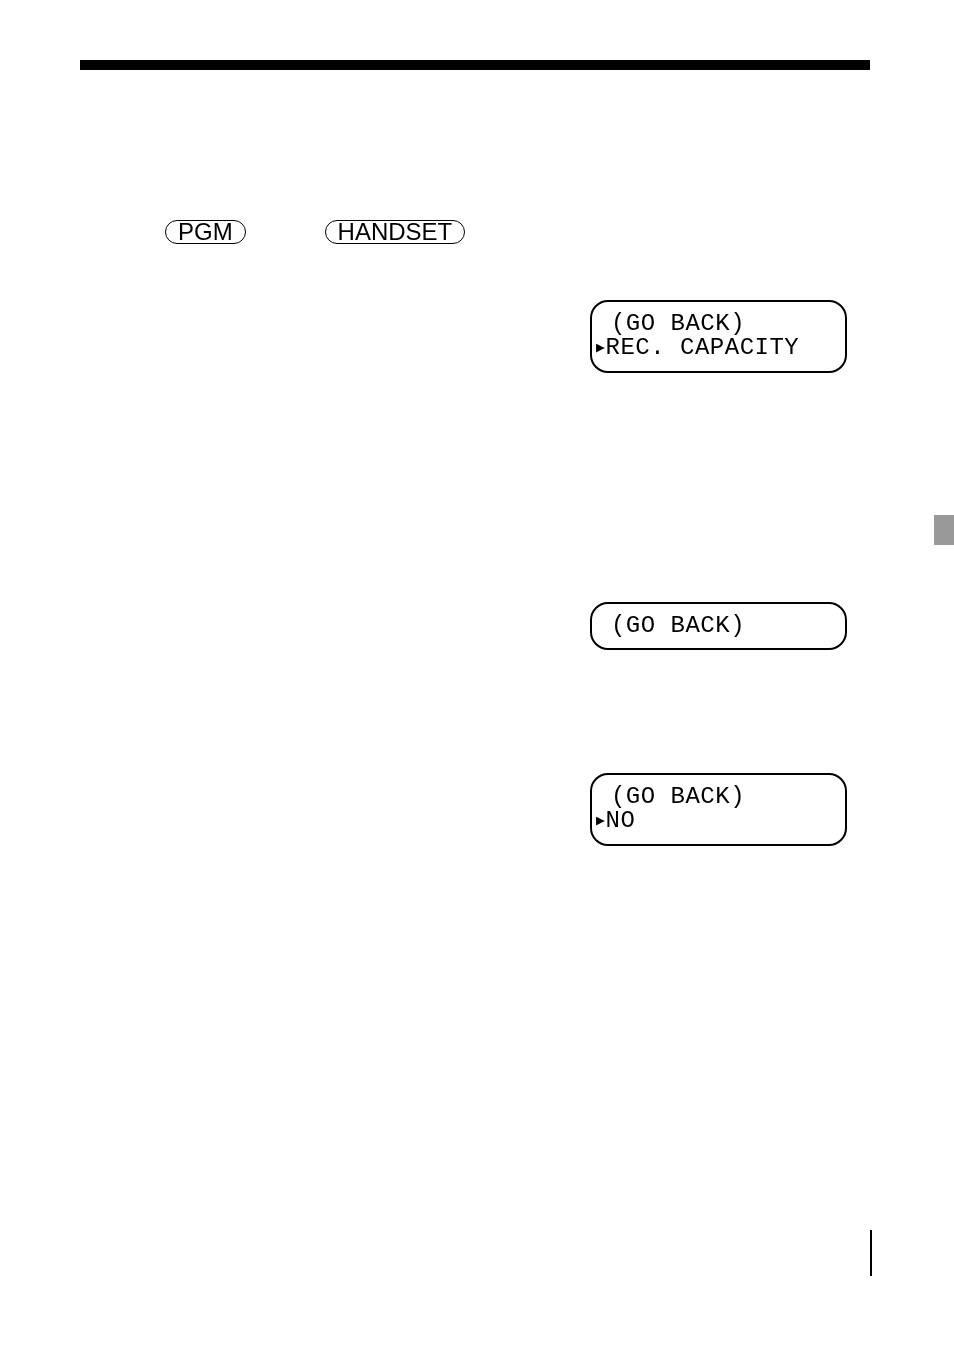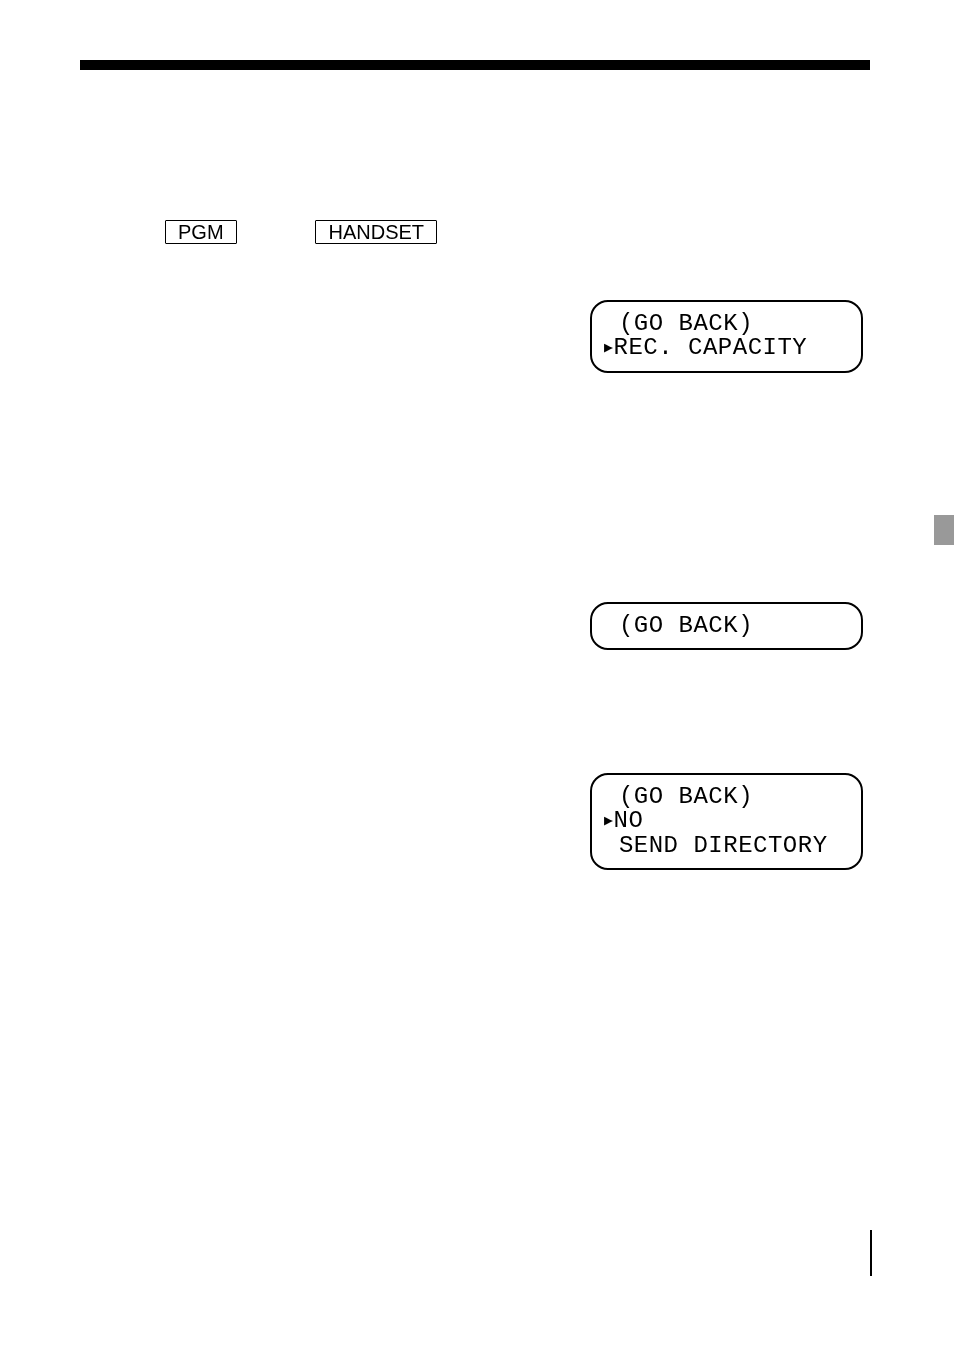--- a/index.html
+++ b/index.html
@@ -15,38 +15,38 @@
       position: absolute;
       top: 60px;
       left: 80px;
       width: 790px;
       height: 10px;
       background: #000;
     }
     .pgm-button {
       display: inline-block;
       border: 1.5px solid #000;
-      border-radius: 1px;
+      border-radius: 12px;
       padding: 0px 12px;
-      font-size: 20px;
+      font-size: 24px;
       font-family: Arial, Helvetica, sans-serif;
       font-weight: normal;
       line-height: 22px;
       vertical-align: middle;
     }
     .buttons-row {
       position: absolute;
       top: 220px;
       left: 165px;
     }
     .lcd {
       position: absolute;
       border: 2.5px solid #000;
       border-radius: 18px;
-      padding: 10px 12px;
+      padding: 10px 4px;
       font-family: "Courier New", Courier, monospace;
       font-size: 24px;
       line-height: 24px;
       letter-spacing: 0.5px;
       width: 245px;
       background: #fff;
     }
     .lcd-line {
       white-space: pre;
       display: block;
@@ -91,16 +91,15 @@
 
 <div class="side-tab"></div>
 
 <div class="lcd lcd2">
   <span class="lcd-line"> <span>(GO BACK)</span></span>
 </div>
 
 <div class="lcd lcd3">
   <span class="lcd-line"> <span>(GO BACK)</span></span>
   <span class="lcd-line"><span class="arrow-right"></span><span>NO</span></span>
-  <span class="lcd-line"> <span>SEND DIRECTORY</span></span>
 </div>
 
 <div class="footer-rule"></div>
 
 </body></html>

